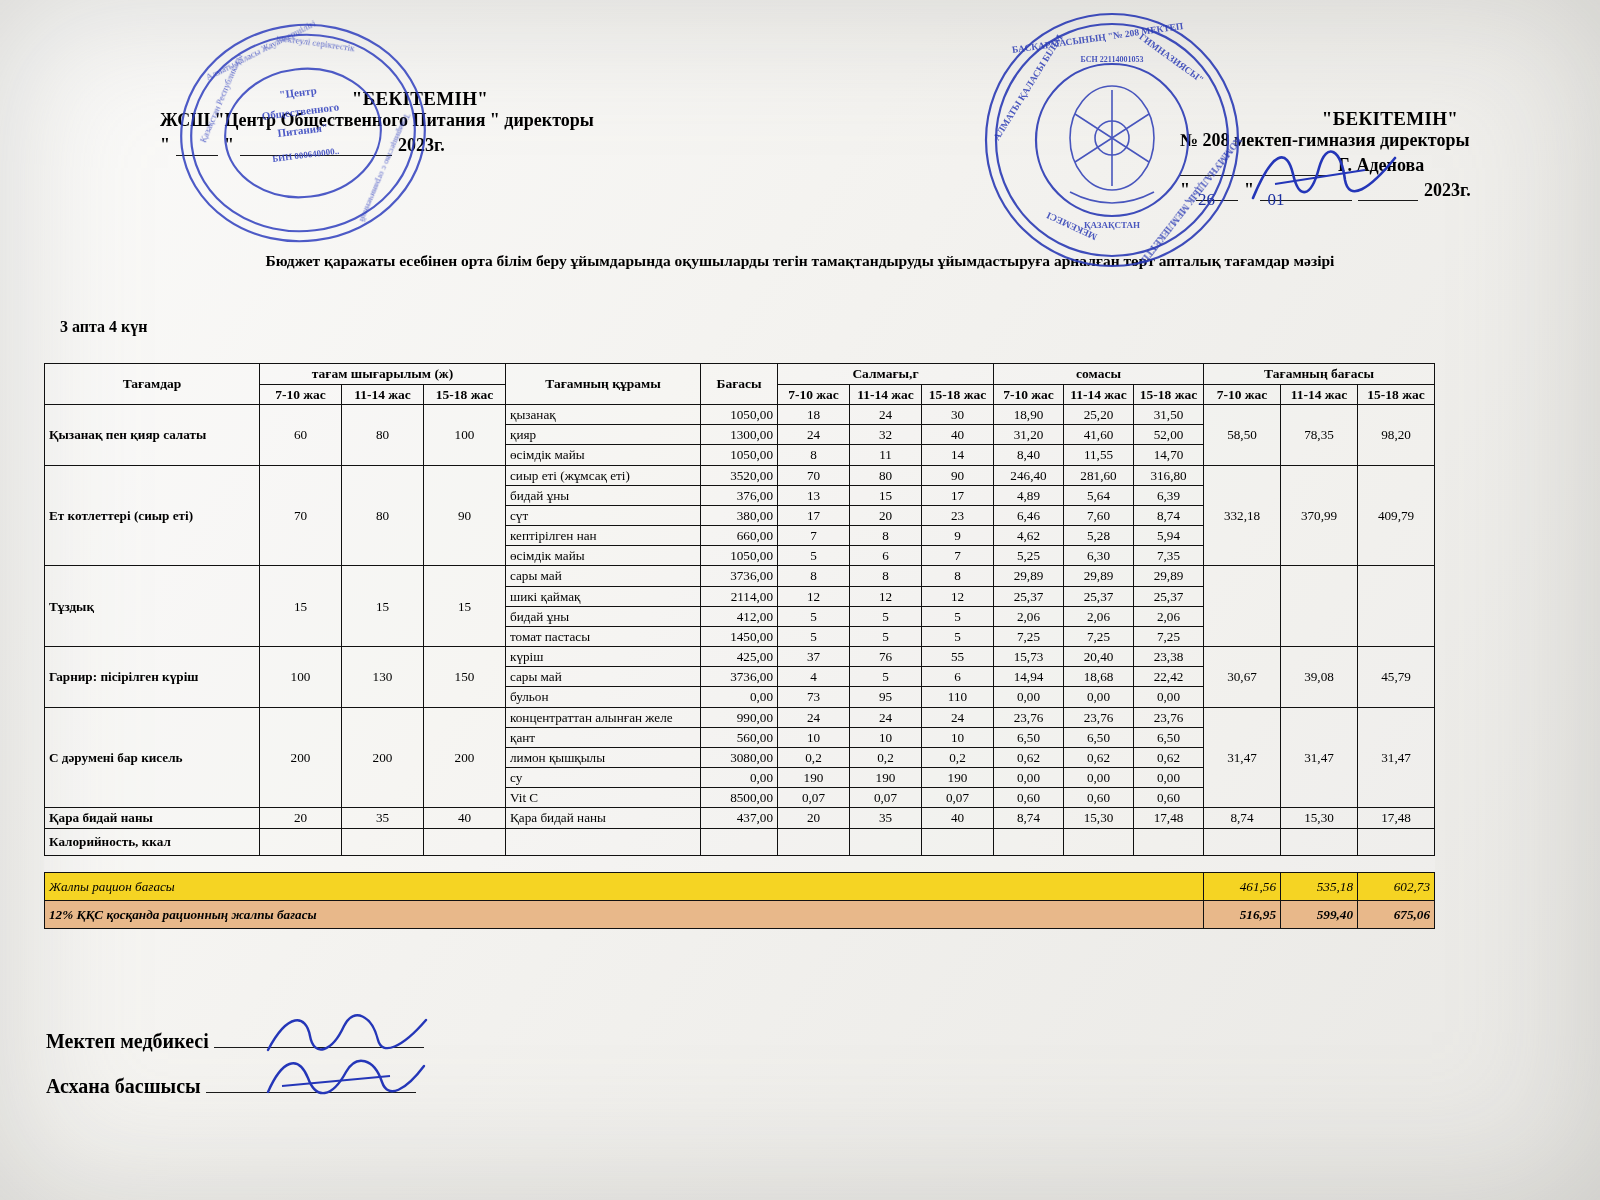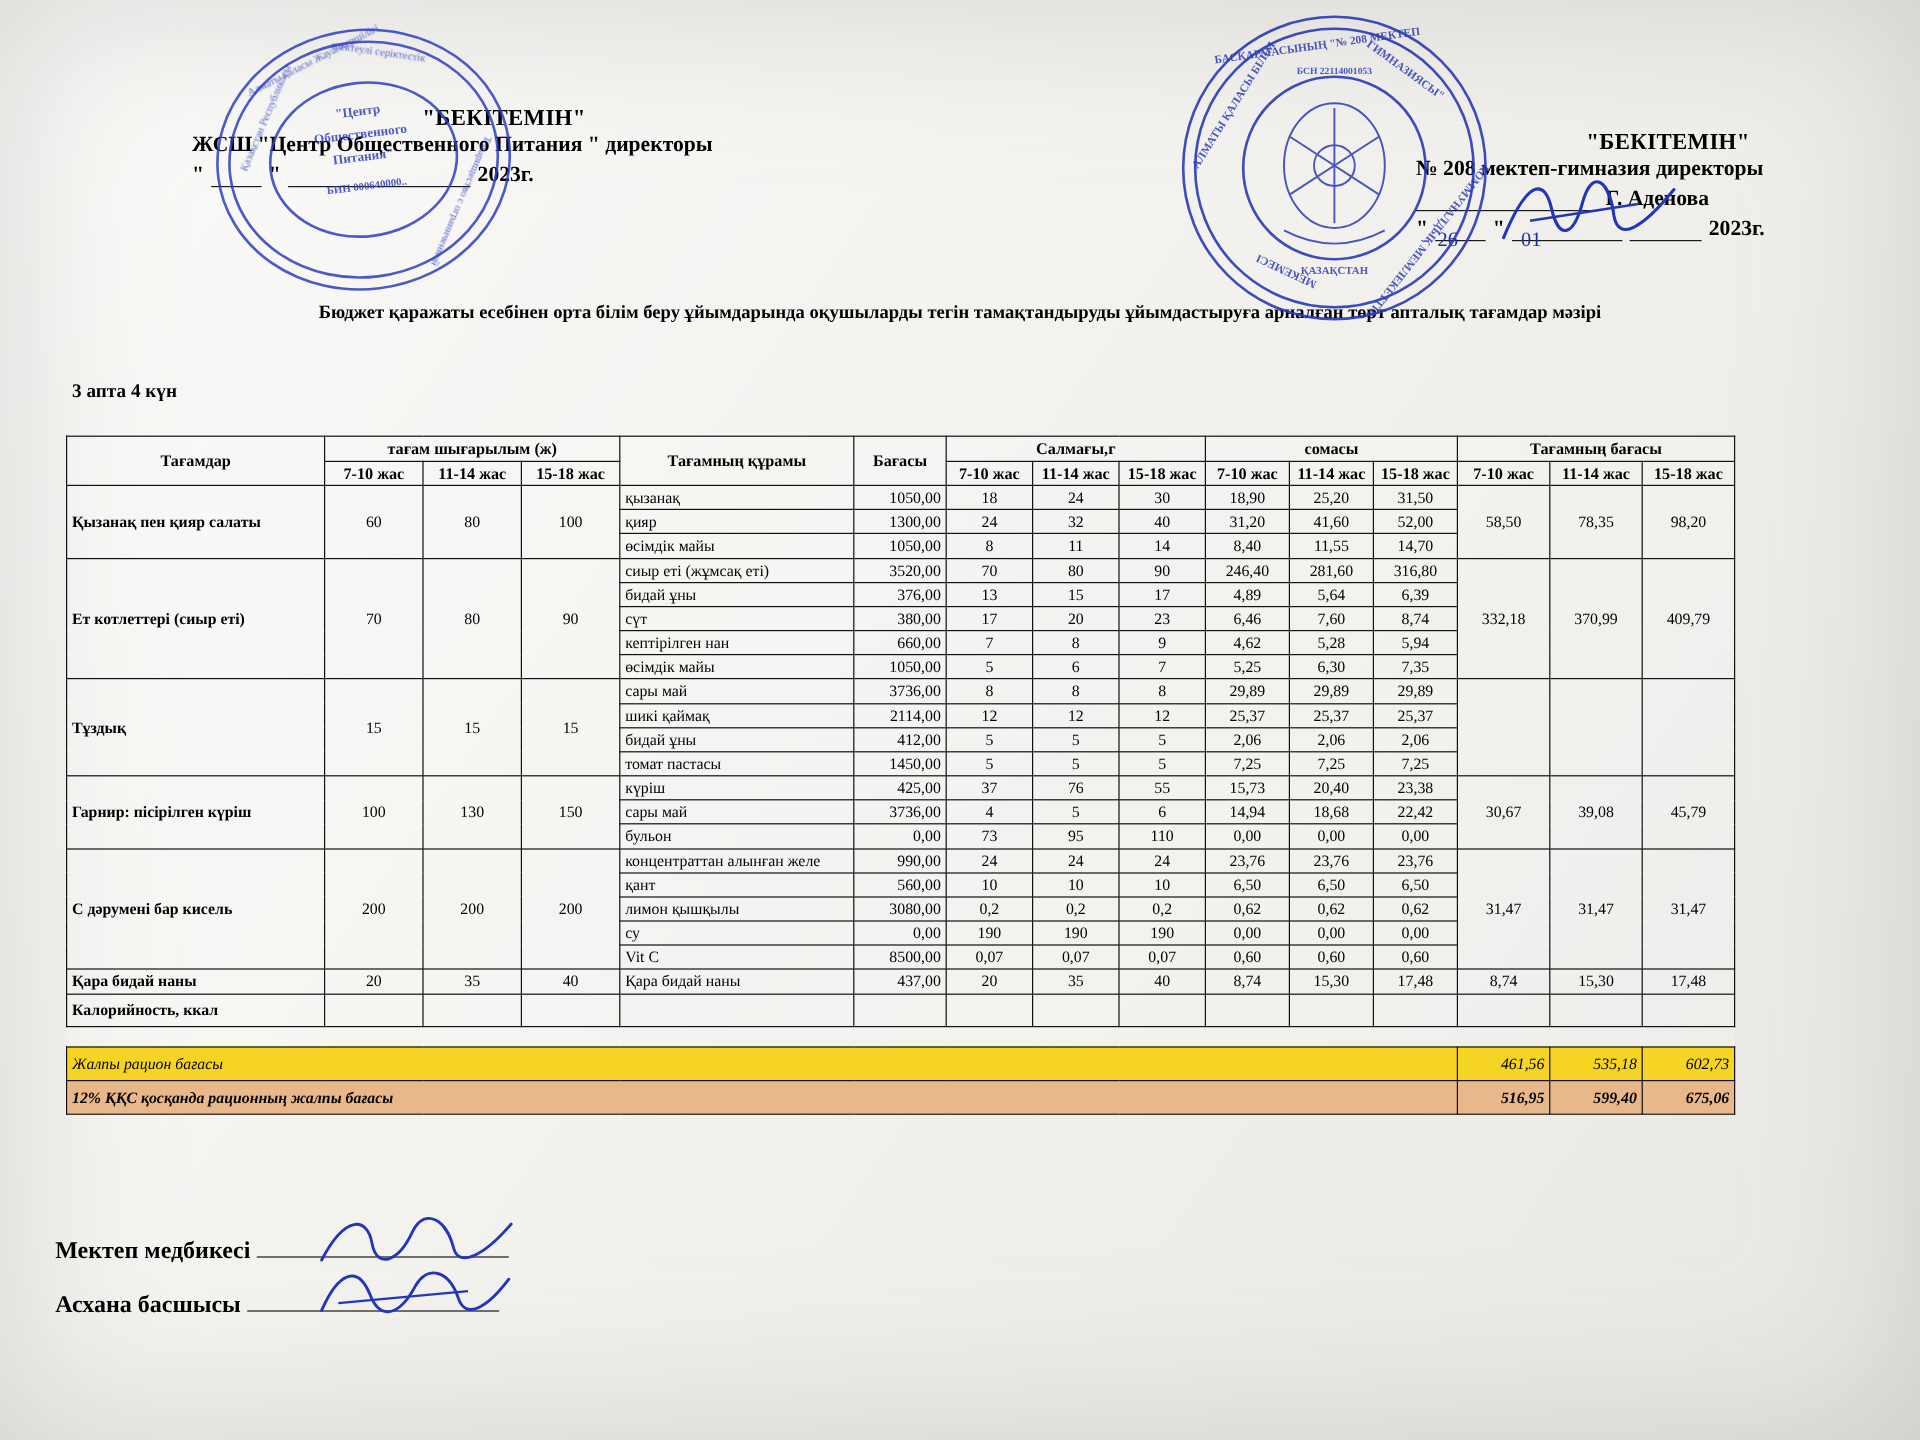--- a/index.html
+++ b/index.html
@@ -96,21 +96,21 @@
     position: absolute;
     left: 60px;
     top: 318px;
     font-size: 16px;
     font-weight: bold;
   }
 
   
   table.menu {
     position: absolute;
-    left: 55px;
+    left: 44px;
     top: 363px;
     border-collapse: collapse;
     width: 1248px;
     table-layout: fixed;
     background: rgba(255,255,255,0.18);
   }
   table.menu th, table.menu td {
     border: 1.15px solid #111;
     font-size: 13.2px;
     padding: 2px 4px;

